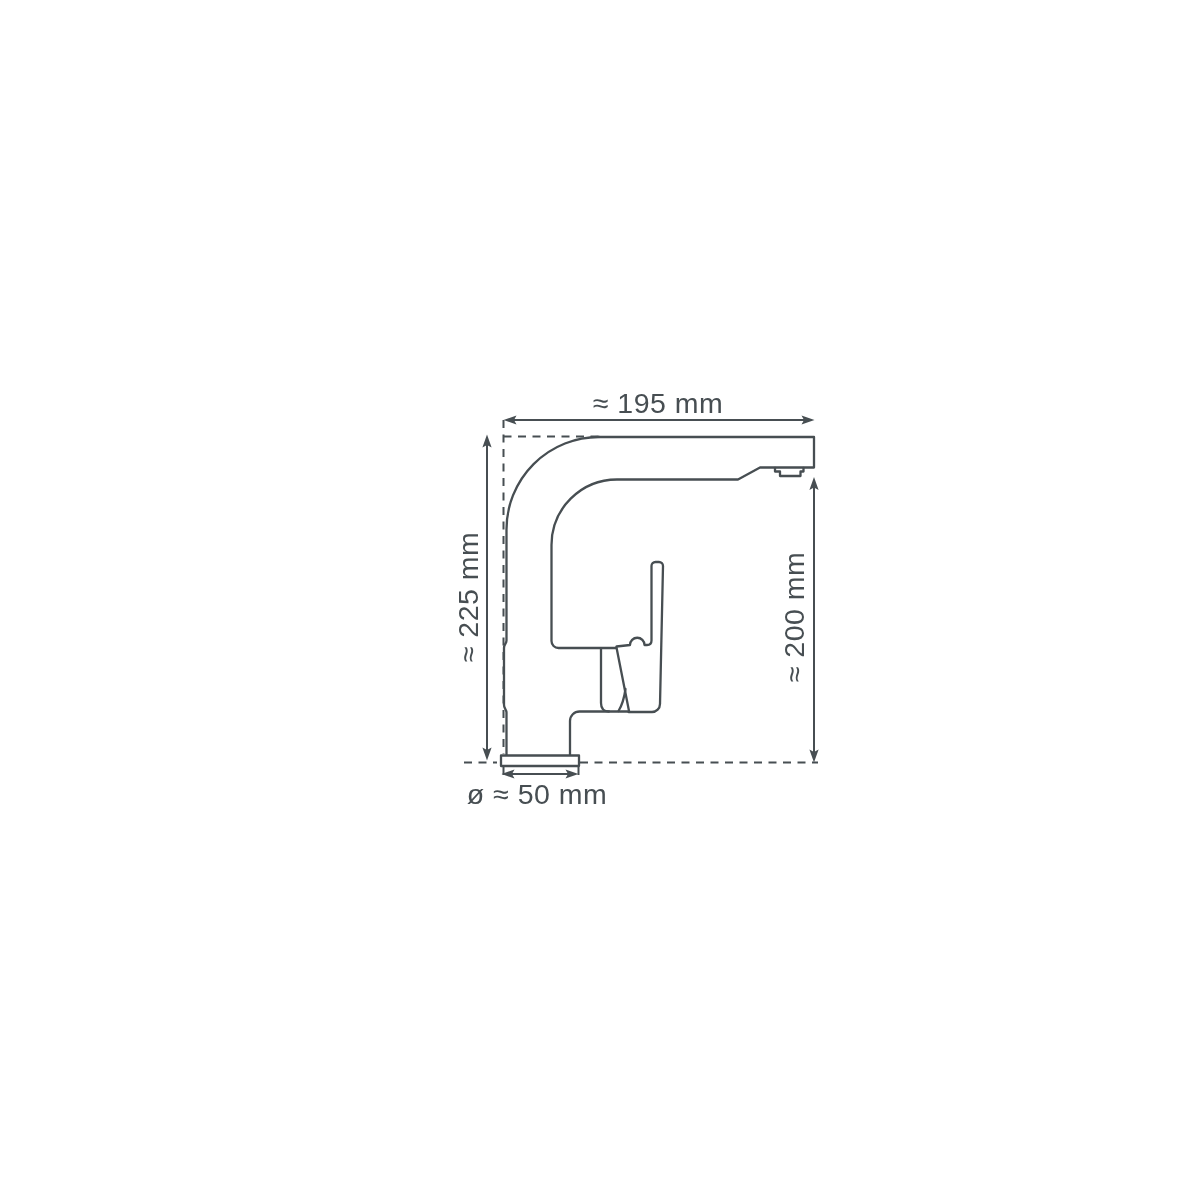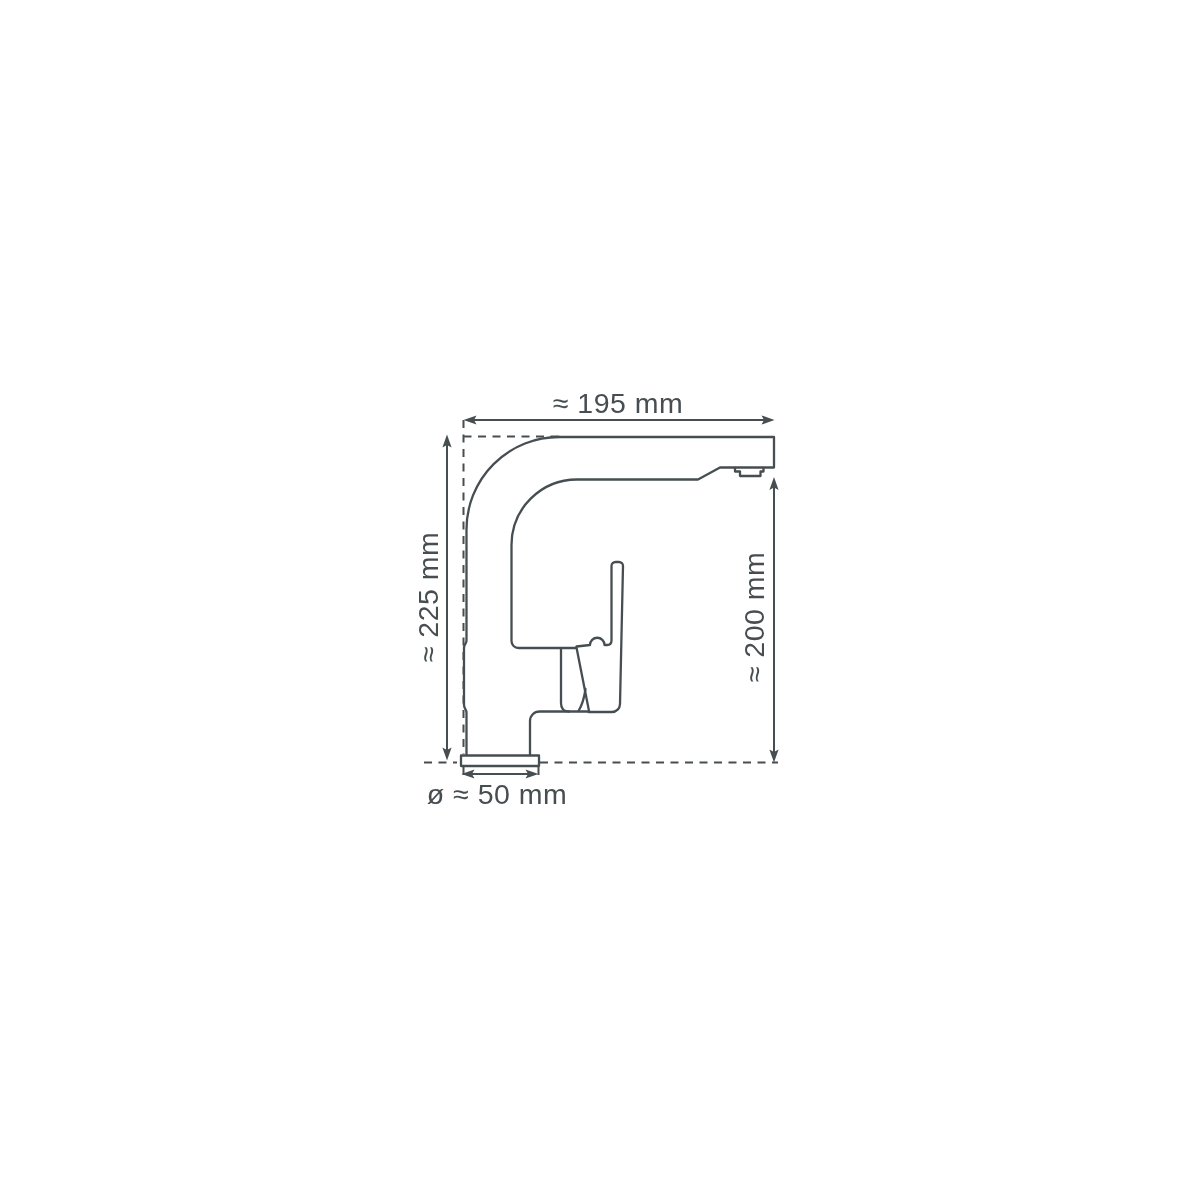--- a/index.html
+++ b/index.html
@@ -6,20 +6,21 @@
     --line:#474e52;
     --bg:#ffffff;
   }
   html,body{margin:0;padding:0;background:var(--bg);}
   .page{
     position:relative;
     width:1040px;height:1200px;
     background:var(--bg);
     font-family:"Liberation Sans", sans-serif;
     overflow:hidden;
+    margin-left:40px;
   }
   svg{display:block;}
   .outline{stroke:var(--line);stroke-width:2.3;fill:none;stroke-linejoin:round;stroke-linecap:round;}
   .outline-filled{stroke:var(--line);stroke-width:2.3;fill:var(--bg);stroke-linejoin:round;}
   .dim{stroke:var(--line);stroke-width:2;fill:none;stroke-linecap:butt;}
   .dash{stroke:var(--line);stroke-width:2;fill:none;stroke-dasharray:8 6.5;stroke-linecap:butt;}
   .arrow{fill:var(--line);stroke:none;}
   .dim-label{
     fill:var(--line);
     font-family:"Liberation Sans", sans-serif;

